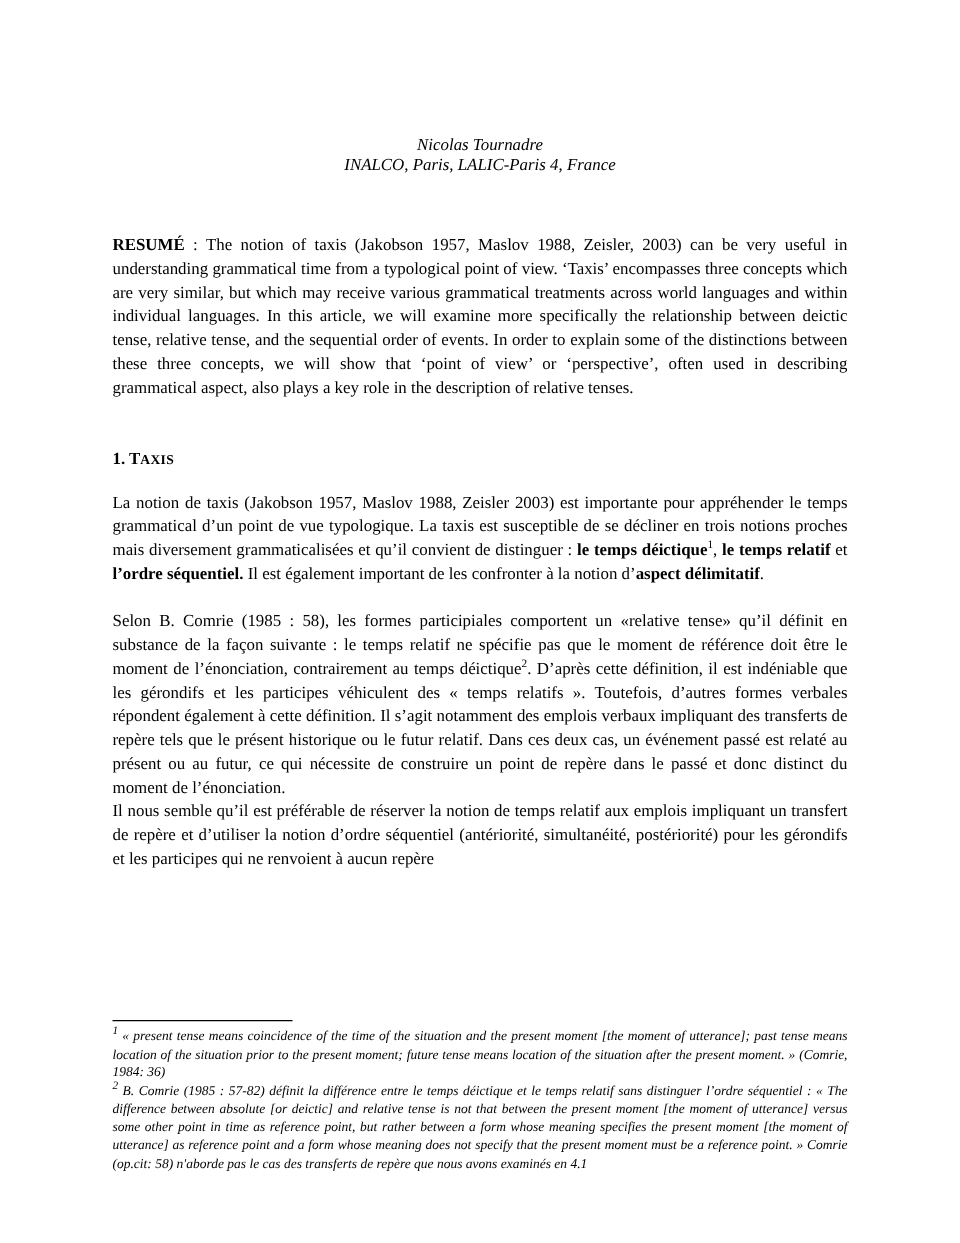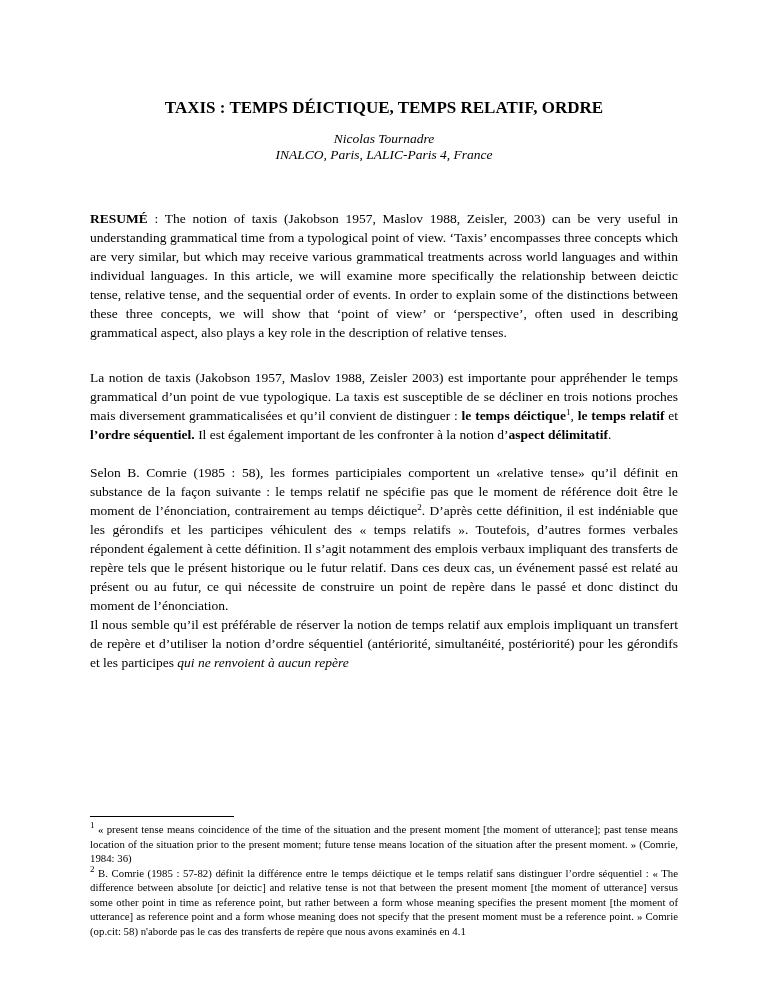--- a/index.html
+++ b/index.html
@@ -47,56 +47,56 @@
     font-weight: bold;
   }
   .heading .sc { font-size: 10.8px; letter-spacing: 0.3px; }
   p.bodypar {
     margin: 19px 0 0 0;
     text-align: justify;
   }
   p.bodypar.first { margin-top: 14px; }
   p.bodypar.cont { margin-top: 0; }
   .b { font-weight: bold; }
-  .i { font-style: italic; }
+  .i { }
   sup.fnref {
     font-size: 9px;
     line-height: 0;
     vertical-align: super;
   }
   .footnotes {
     margin-top: auto;
     font-size: 10.8px;
     line-height: 14.5px;
     text-align: justify;
   }
   .fnrule {
     width: 144px;
     height: 0;
     border-top: 1px solid #000000;
     margin: 0 0 5px 0;
   }
-  .fn { margin: 0; }
+  .fn { margin: 0; font-style: italic; }
 </style>
 </head>
 <body>
 
 <div class="page">
 
   <h1 class="title">
-    <span class="tline">TAXIS : TEMPS DÉICTIQUE, TEMPS RELATIF, ORDRE</span>
   </h1>
 
   <div class="authors">
     <div>Nicolas Tournadre</div>
     <div>INALCO, Paris, LALIC-Paris 4, France</div>
   </div>
 
   <p class="abstract"><span class="b">RESUMÉ</span><span> : The notion of taxis (Jakobson 1957, Maslov 1988, Zeisler, 2003) can be very useful in understanding grammatical time from a typological point of view. ‘Taxis’ encompasses three concepts which are very similar, but which may receive various grammatical treatments across world languages and within individual languages. In this article, we will examine more specifically the relationship between deictic tense, relative tense, and the sequential order of events. In order to explain some of the distinctions between these three concepts, we will show that ‘point of view’ or ‘perspective’, often used in describing grammatical aspect, also plays a key role in the description of relative tenses.</span></p>
 
+  <h2 class="heading"><span>1. T</span><span class="sc">AXIS</span></h2>
 
   <p class="bodypar first"><span>La notion de taxis (Jakobson 1957, Maslov 1988, Zeisler 2003) est importante pour appréhender le temps grammatical d’un point de vue typologique.  La taxis est susceptible de se décliner en  trois notions proches mais diversement grammaticalisées et qu’il convient de distinguer : </span><span class="b">le temps déictique</span><sup class="fnref">1</sup><span>, </span><span class="b">le temps relatif</span><span> et </span><span class="b">l’ordre séquentiel.</span><span> Il est également important de les confronter à la notion d’</span><span class="b">aspect délimitatif</span><span>.</span></p>
 
   <p class="bodypar"><span>Selon B. Comrie (1985 : 58), les formes participiales comportent un «relative tense» qu’il définit en substance de la façon suivante : le temps relatif ne spécifie pas que le moment de référence doit être le moment de l’énonciation, contrairement au temps déictique</span><sup class="fnref">2</sup><span>. D’après cette définition, il est indéniable que les gérondifs et les participes véhiculent des « temps relatifs ». Toutefois, d’autres formes verbales répondent également à cette définition. Il s’agit notamment des emplois verbaux impliquant des transferts de repère tels que le présent historique ou le futur relatif. Dans ces deux cas, un événement passé est relaté au présent ou au futur, ce qui nécessite de construire un point de repère dans le passé et donc distinct du moment de l’énonciation.</span></p>
 
   <p class="bodypar cont"><span>Il nous semble qu’il est préférable de réserver la notion de temps relatif aux emplois impliquant un transfert de repère et d’utiliser la notion d’ordre séquentiel  (antériorité, simultanéité, postériorité) pour les gérondifs et les participes </span><span class="i">qui ne renvoient à aucun repère</span></p>
 
   <div class="footnotes">
     <div class="fnrule"></div>
     <p class="fn"><sup class="fnref">1</sup><span> « present tense means coincidence of the time of the situation and the present moment [the moment of utterance]; past tense means location of the situation prior to the present moment; future tense means location of the situation after the present moment. » (Comrie, 1984: 36)</span></p>

